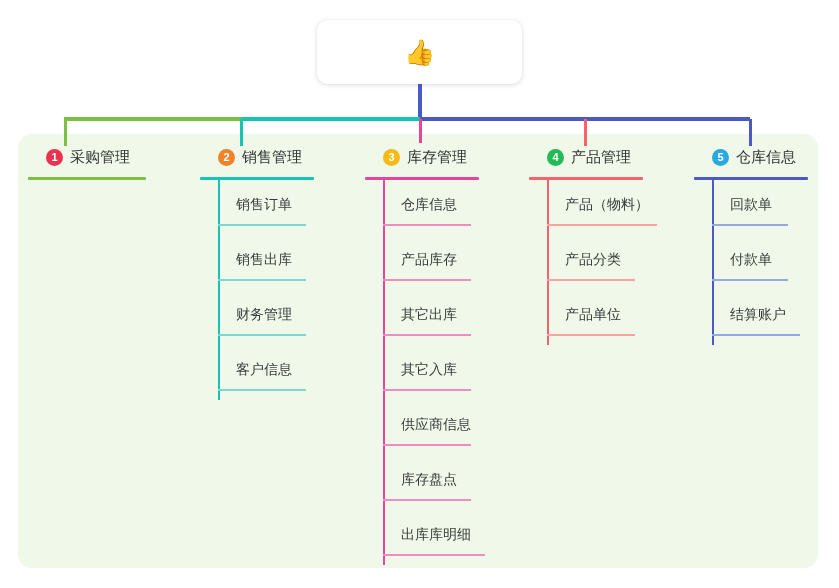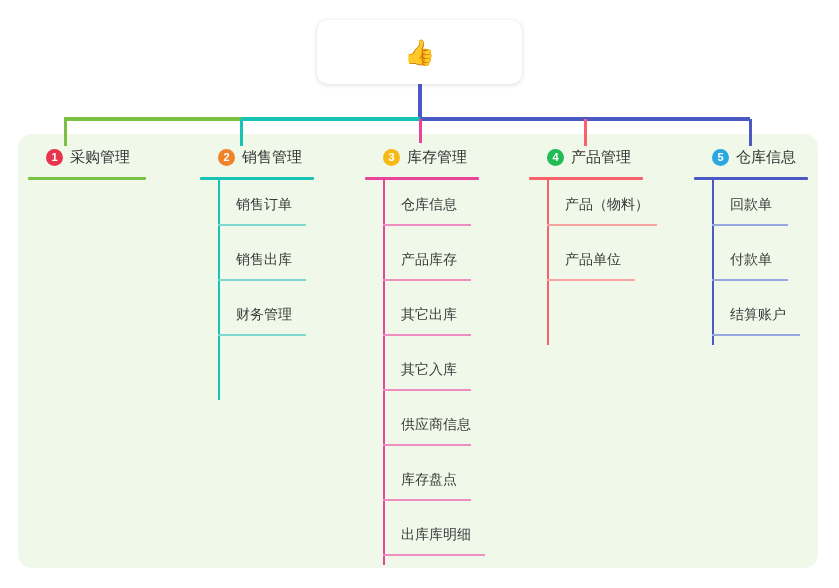--- a/index.html
+++ b/index.html
@@ -179,20 +179,24 @@
           <div class="leaf-rule" style="width: 88px; background: rgb(127, 216, 207);"></div>
         </div>
         <div class="leaf">
           <span class="leaf-text">销售出库</span>
           <div class="leaf-rule" style="width: 88px; background: rgb(127, 216, 207);"></div>
         </div>
         <div class="leaf">
           <span class="leaf-text">财务管理</span>
           <div class="leaf-rule" style="width: 88px; background: rgb(127, 216, 207);"></div>
         </div>
+        <div class="leaf">
+          <span class="leaf-text">客户信息</span>
+          <div class="leaf-rule" style="width: 88px; background: rgb(127, 216, 207);"></div>
+        </div>
       </div>
     </div>
     <div class="column" style="left: 365px;">
       <div class="col-head">
         <span class="badge" style="background: rgb(246, 185, 22);">3</span>
         <span class="col-title">库存管理</span>
       </div>
       <div class="head-rule" style="width: 114px; background: rgb(232, 68, 154);"></div>
       <div class="items">
         <div class="spine" style="height: 385px; background: rgb(232, 68, 154);"></div>
@@ -232,20 +236,24 @@
         <span class="col-title">产品管理</span>
       </div>
       <div class="head-rule" style="width: 114px; background: rgb(249, 98, 106);"></div>
       <div class="items">
         <div class="spine" style="height: 165px; background: rgb(249, 98, 106);"></div>
         <div class="leaf">
           <span class="leaf-text">产品（物料）</span>
           <div class="leaf-rule" style="width: 110px; background: rgb(249, 163, 163);"></div>
         </div>
         <div class="leaf">
+          <span class="leaf-text">产品分类</span>
+          <div class="leaf-rule" style="width: 88px; background: rgb(249, 163, 163);"></div>
+        </div>
+        <div class="leaf">
           <span class="leaf-text">产品单位</span>
           <div class="leaf-rule" style="width: 88px; background: rgb(249, 163, 163);"></div>
         </div>
       </div>
     </div>
     <div class="column" style="left: 694px;">
       <div class="col-head">
         <span class="badge" style="background: rgb(42, 169, 224);">5</span>
         <span class="col-title">仓库信息</span>
       </div>

